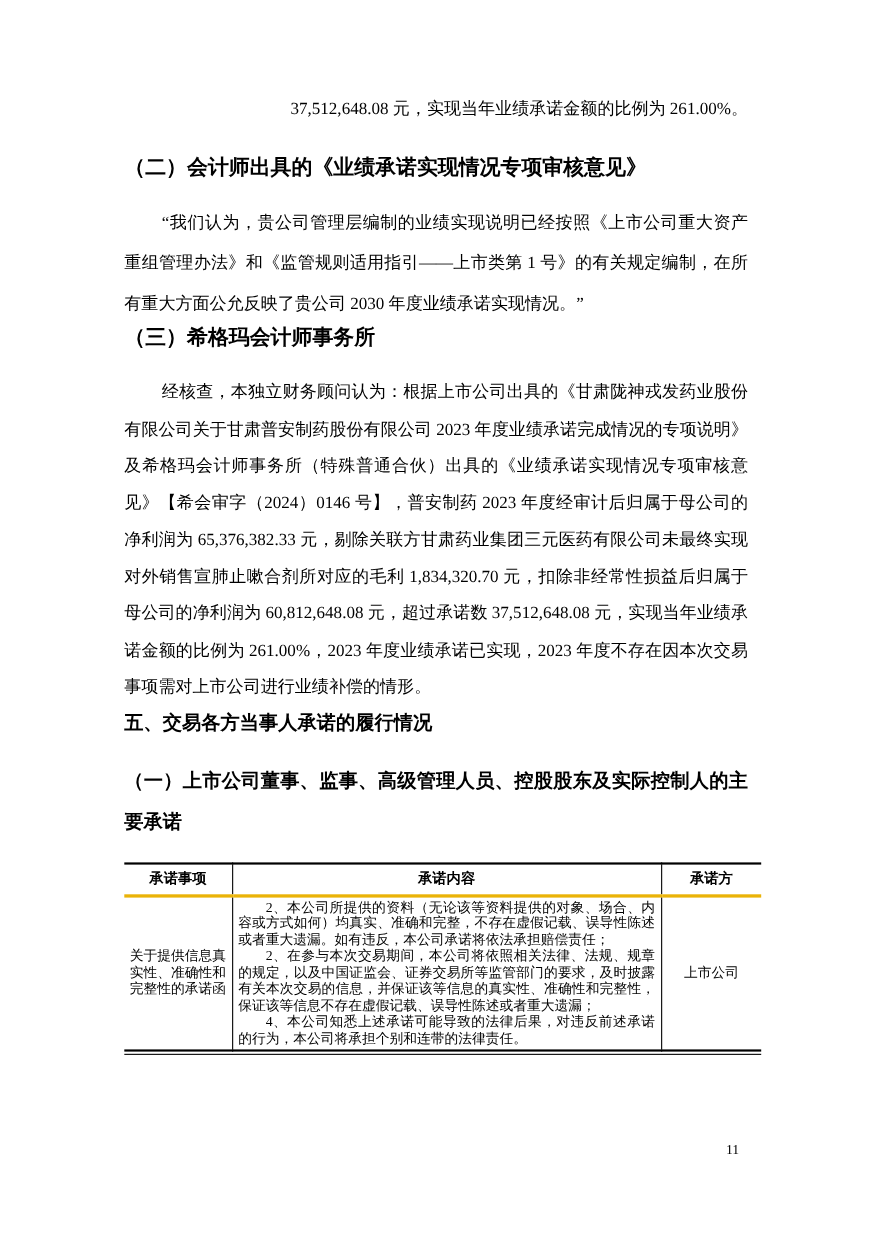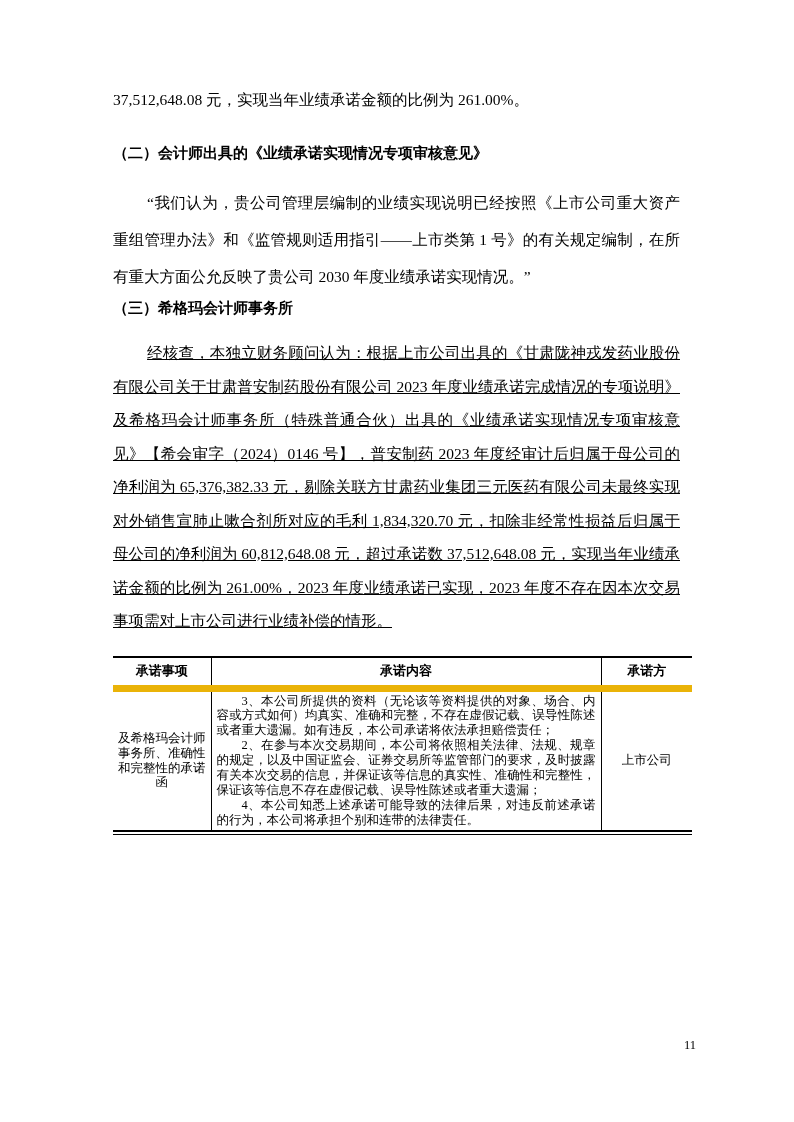--- a/index.html
+++ b/index.html
@@ -15,37 +15,36 @@
     overflow: hidden;
   }
   p { margin: 0; }
 
   .body-text {
     font-size: 15.5px;
     line-height: 37px;
     text-align: justify;
     text-justify: inter-ideograph;
   }
-  .no-justify { text-align: left; }
+  .no-justify { text-align: right; }
   .indent { text-indent: 2.2em; }
 
   .para-long {
     font-size: 15.5px;
     line-height: 33.5px;
     text-align: justify;
     text-justify: inter-ideograph;
     text-indent: 2.2em;
     margin-top: 6px;
-    text-decoration: underline;
   }
 
   .h-sub {
-    font-family: Liberation Sans, sans-serif;
+    font-family: Liberation Mono, monospace;
     font-weight: bold;
-    font-size: 15px;
+    font-size: 19px;
     line-height: 26px;
     text-align: justify;
     text-justify: inter-ideograph;
   }
   .h-sec2 { margin-top: 22px; margin-bottom: 18px; }
   .h-sec3 { margin-top: 0; }
   .h-main {
     font-family: "Liberation Sans", sans-serif;
     font-weight: bold;
     font-size: 17.5px;
@@ -77,21 +76,21 @@
     border-bottom: 2px solid #000;
     table-layout: fixed;
   }
   table.commitments th {
     font-family: "Liberation Serif", serif;
     font-weight: bold;
     font-size: 13px;
     height: 27px;
     text-align: center;
     vertical-align: middle;
-    border-bottom: 7px solid #eab308;
+    border-bottom: 3px solid #eab308;
     padding: 0;
   }
   table.commitments td {
     font-size: 12.5px;
     line-height: 14.9px;
     vertical-align: middle;
     padding: 2px 5px;
   }
   .col-item  { width: 98px;  }
   .col-body  { width: 390px; }
@@ -99,21 +98,21 @@
   .cell-border-left { border-left: 1px solid #000; margin-top: 16px; }
   td.cell-item, td.cell-party { text-align: center; }
   td.cell-content p {
     text-indent: 2em;
     text-align: justify;
     text-justify: inter-ideograph;
   }
 
   .page-number {
     position: absolute;
-    left: 684px;
+    left: 660px;
     top: 1038px;
     font-size: 12.5px;
     font-family: "Liberation Serif", serif;
   }
 </style>
 </head>
 <body>
 
 <div class="page">
 
@@ -121,41 +120,43 @@
 
   <h3 class="h-sub h-sec2">（二）会计师出具的《业绩承诺实现情况专项审核意见》</h3>
 
 
   <p class="body-text indent">“我们认为，贵公司管理层编制的业绩实现说明已经按照《上市公司重大资产重组管理办法》和《监管规则适用指引——上市类第 1 号》的有关规定编制，在所有重大方面公允反映了贵公司 2030 年度业绩承诺实现情况。”</p>
 
   <h3 class="h-sub h-sec3">（三）希格玛会计师事务所</h3>
 
   <p class="para-long">经核查，本独立财务顾问认为：根据上市公司出具的《甘肃陇神戎发药业股份有限公司关于甘肃普安制药股份有限公司 2023 年度业绩承诺完成情况的专项说明》及希格玛会计师事务所（特殊普通合伙）出具的《业绩承诺实现情况专项审核意见》【希会审字（2024）0146 号】，普安制药 2023 年度经审计后归属于母公司的净利润为 65,376,382.33 元，剔除关联方甘肃药业集团三元医药有限公司未最终实现对外销售宣肺止嗽合剂所对应的毛利 1,834,320.70 元，扣除非经常性损益后归属于母公司的净利润为 60,812,648.08 元，超过承诺数 37,512,648.08 元，实现当年业绩承诺金额的比例为 261.00%，2023 年度业绩承诺已实现，2023 年度不存在因本次交易事项需对上市公司进行业绩补偿的情形。</p>
 
+  <h2 class="h-main">五、交易各方当事人承诺的履行情况</h2>
 
+  <h3 class="h-sub1">（一）上市公司董事、监事、高级管理人员、控股股东及实际控制人的主要承诺</h3>
 
   <div class="table-wrap">
     <table class="commitments">
       <colgroup>
         <col class="col-item">
         <col class="col-body">
         <col class="col-party">
       </colgroup>
       <thead>
         <tr>
           <th>承诺事项</th>
           <th class="cell-border-left">承诺内容</th>
           <th class="cell-border-left">承诺方</th>
         </tr>
       </thead>
       <tbody>
         <tr>
-          <td class="cell-item">及希格玛会计师事务所、准确性和完整性的承诺函</td>
+          <td class="cell-item">关于提供信息真实性、准确性和完整性的承诺函</td>
           <td class="cell-content cell-border-left">
-            <p>3、本公司所提供的资料（无论该等资料提供的对象、场合、内容或方式如何）均真实、准确和完整，不存在虚假记载、误导性陈述或者重大遗漏。如有违反，本公司承诺将依法承担赔偿责任；</p>
+            <p>2、本公司所提供的资料（无论该等资料提供的对象、场合、内容或方式如何）均真实、准确和完整，不存在虚假记载、误导性陈述或者重大遗漏。如有违反，本公司承诺将依法承担赔偿责任；</p>
             <p>2、在参与本次交易期间，本公司将依照相关法律、法规、规章的规定，以及中国证监会、证券交易所等监管部门的要求，及时披露有关本次交易的信息，并保证该等信息的真实性、准确性和完整性，保证该等信息不存在虚假记载、误导性陈述或者重大遗漏；</p>
             <p>4、本公司知悉上述承诺可能导致的法律后果，对违反前述承诺的行为，本公司将承担个别和连带的法律责任。</p>
           </td>
           <td class="cell-party cell-border-left">上市公司</td>
         </tr>
       </tbody>
     </table>
   </div>
 
   <div class="page-number">11</div>

